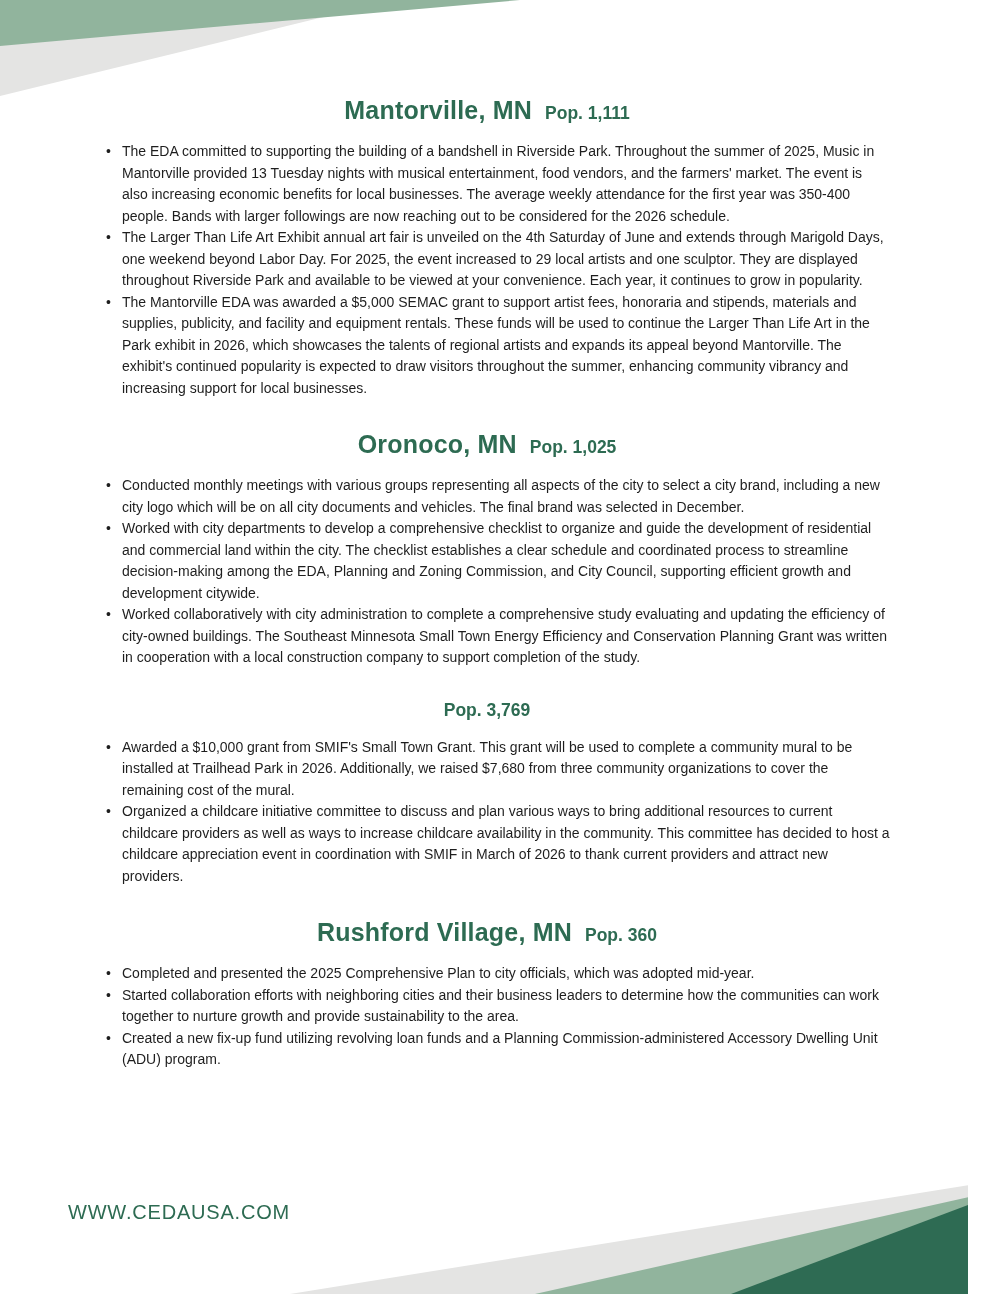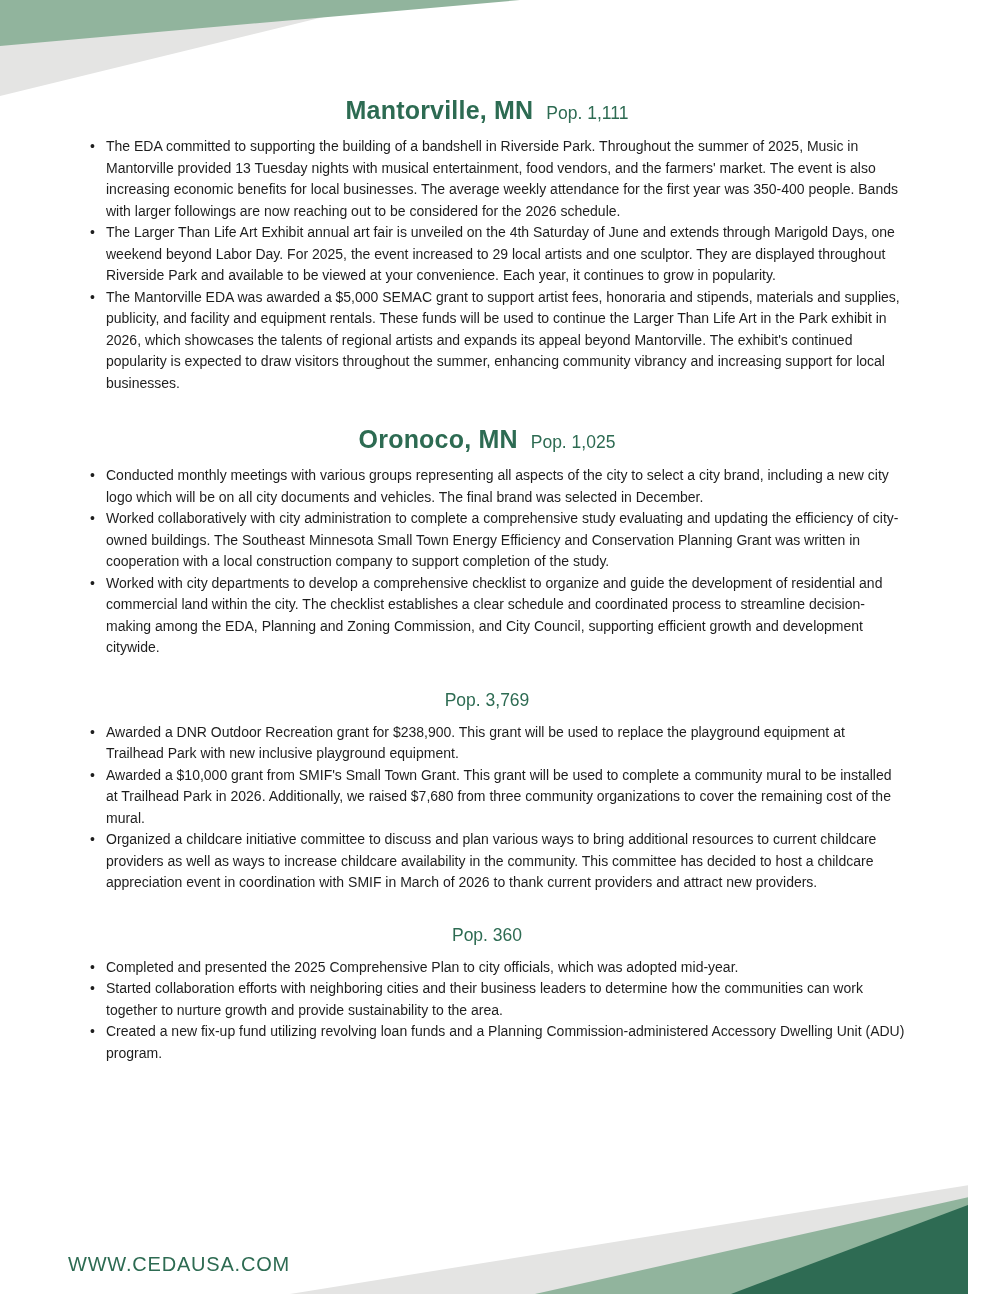--- a/index.html
+++ b/index.html
@@ -48,24 +48,24 @@
     margin: 31px 0 11px 0;
   }
   .section:first-child .section-title { margin-top: 0; }
   .city-name {
     font-size: 25px;
     font-weight: bold;
     letter-spacing: 0.2px;
   }
   .population {
     font-size: 17.5px;
-    font-weight: normal;
+    font-weight: bold;
   }
   ul.achievements {
-    margin: 0;
+    margin: 16px;
     padding: 0 0 0 20px;
     list-style: none;
   }
   ul.achievements li {
     position: relative;
     padding-left: 18px;
     font-size: 14px;
     line-height: 21.5px;
     color: #1e1e1e;
   }
@@ -73,21 +73,21 @@
     content: "\2022";
     position: absolute;
     left: 2px;
     top: 0;
   }
 
   
   .footer-site {
     position: absolute;
     left: 68px;
-    top: 1253px;
+    top: 1201px;
     font-size: 20px;
     letter-spacing: 0.8px;
     text-decoration: none;
     z-index: 2;
   }
   .footer-pagenum {
     position: absolute;
     left: 906px;
     top: 1319px;
     font-size: 18.5px;
@@ -116,38 +116,38 @@
         </ul>
   </div>
 
   <div class="section">
     <div class="section-title">
       <span class="city-name" style="color: rgb(45, 107, 82);">Oronoco, MN</span>
       <span class="population" style="color: rgb(45, 107, 82);">Pop. 1,025</span>
     </div>
     <ul class="achievements">
           <li>Conducted monthly meetings with various groups representing all aspects of the city to select a city brand, including a new city logo which will be on all city documents and vehicles. The final brand was selected in December.</li>
+          <li>Worked with city departments to develop a comprehensive checklist to organize and guide the development of residential and commercial land within the city. The checklist establishes a clear schedule and coordinated process to streamline decision-making among the EDA, Planning and Zoning Commission, and City Council, supporting efficient growth and development citywide.</li>
           <li>Worked collaboratively with city administration to complete a comprehensive study evaluating and updating the efficiency of city-owned buildings. The Southeast Minnesota Small Town Energy Efficiency and Conservation Planning Grant was written in cooperation with a local construction company to support completion of the study.</li>
-          <li>Worked with city departments to develop a comprehensive checklist to organize and guide the development of residential and commercial land within the city. The checklist establishes a clear schedule and coordinated process to streamline decision-making among the EDA, Planning and Zoning Commission, and City Council, supporting efficient growth and development citywide.</li>
         </ul>
   </div>
 
   <div class="section">
     <div class="section-title">
       <span class="population" style="color: rgb(45, 107, 82);">Pop. 3,769</span>
     </div>
     <ul class="achievements">
-          <li>Awarded a DNR Outdoor Recreation grant for $238,900. This grant will be used to replace the playground equipment at Trailhead Park with new inclusive playground equipment.</li>
           <li>Awarded a $10,000 grant from SMIF's Small Town Grant. This grant will be used to complete a community mural to be installed at Trailhead Park in 2026. Additionally, we raised $7,680 from three community organizations to cover the remaining cost of the mural.</li>
           <li>Organized a childcare initiative committee to discuss and plan various ways to bring additional resources to current childcare providers as well as ways to increase childcare availability in the community. This committee has decided to host a childcare appreciation event in coordination with SMIF in March of 2026 to thank current providers and attract new providers.</li>
         </ul>
   </div>
 
   <div class="section">
     <div class="section-title">
+      <span class="city-name" style="color: rgb(45, 107, 82);">Rushford Village, MN</span>
       <span class="population" style="color: rgb(45, 107, 82);">Pop. 360</span>
     </div>
     <ul class="achievements">
           <li>Completed and presented the 2025 Comprehensive Plan to city officials, which was adopted mid-year.</li>
           <li>Started collaboration efforts with neighboring cities and their business leaders to determine how the communities can work together to nurture growth and provide sustainability to the area.</li>
           <li>Created a new fix-up fund utilizing revolving loan funds and a Planning Commission-administered Accessory Dwelling Unit (ADU) program.</li>
         </ul>
   </div>
 </div>
 

